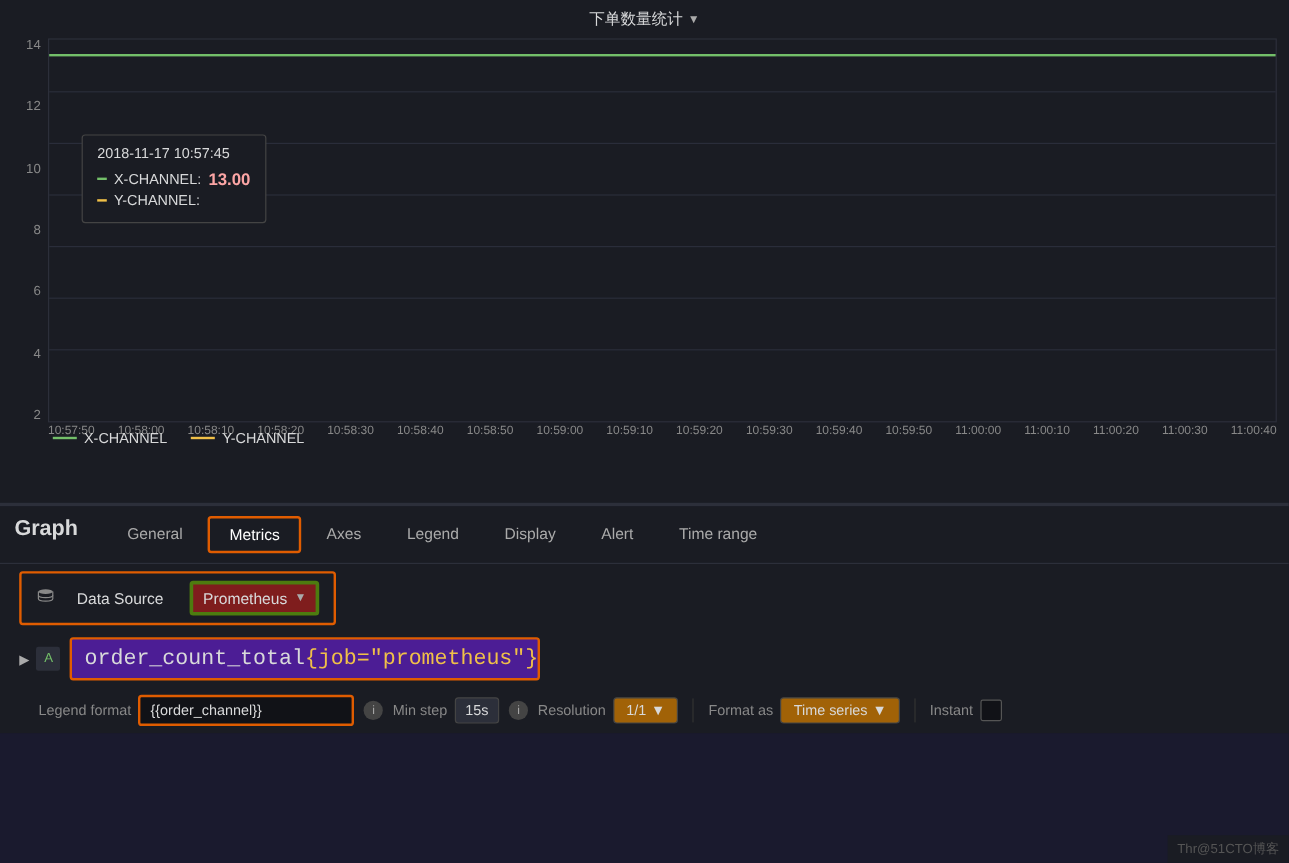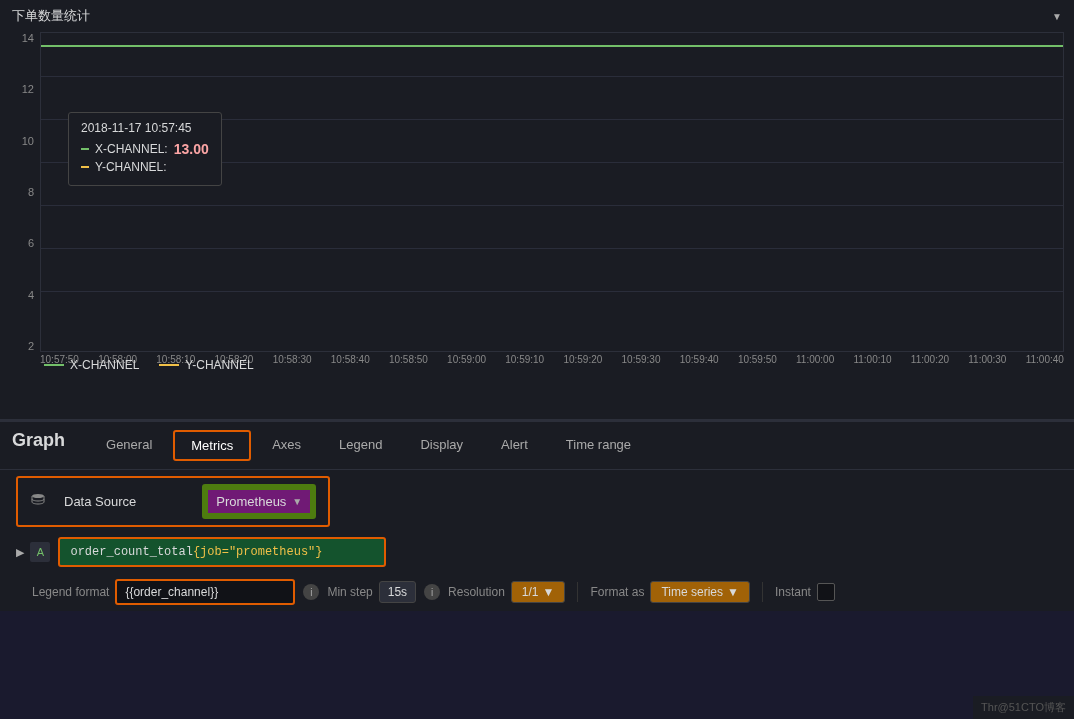--- a/index.html
+++ b/index.html
@@ -16,21 +16,21 @@
     
     .chart-container {
       background: #1a1c23;
       position: relative;
       height: 420px;
       border-bottom: 1px solid #2c2f3a;
     }
 
     .chart-title-bar {
       display: flex;
-      justify-content: space-between;
+      justify-content: center;
       align-items: center;
       padding: 6px 12px;
       height: 32px;
     }
 
     .chart-title {
       font-size: 13px;
       color: #d8d9da;
       cursor: pointer;
     }
@@ -224,31 +224,30 @@
       color: #888;
     }
 
     .ds-label {
       font-size: 13px;
       color: #d8d9da;
       margin-right: 12px;
     }
 
     .ds-select {
-      background: #701a75;
-      border: 6px solid #4d7c0f;
+      background: #7f1d1d;
+      border: 3px solid #4d7c0f;
       border-radius: 3px;
       color: #d8d9da;
       padding: 4px 8px;
       font-size: 13px;
       display: flex;
       align-items: center;
       gap: 6px;
       cursor: pointer;
-      margin-left: 44px;
     }
 
     .ds-dropdown-arrow {
       font-size: 10px;
       color: #aaa;
     }
 
     
     .query-section {
       margin: 4px 16px;
@@ -274,27 +273,27 @@
       height: 20px;
       display: flex;
       align-items: center;
       justify-content: center;
       font-size: 11px;
       border-radius: 2px;
       margin-right: 8px;
     }
 
     .query-text-box {
-      background: #14532d;
+      background: #4c1d95;
       border: 2px solid #e05c00;
       border-radius: 3px;
       padding: 6px 10px;
       color: #d8d9da;
-      font-size: 12px;
-      width: 328px;
+      font-size: 18px;
+      width: 392px;
       font-family: 'Courier New', monospace;
     }
 
     
     .options-row {
       display: flex;
       align-items: center;
       gap: 8px;
       padding: 6px 16px;
       flex-wrap: nowrap;

